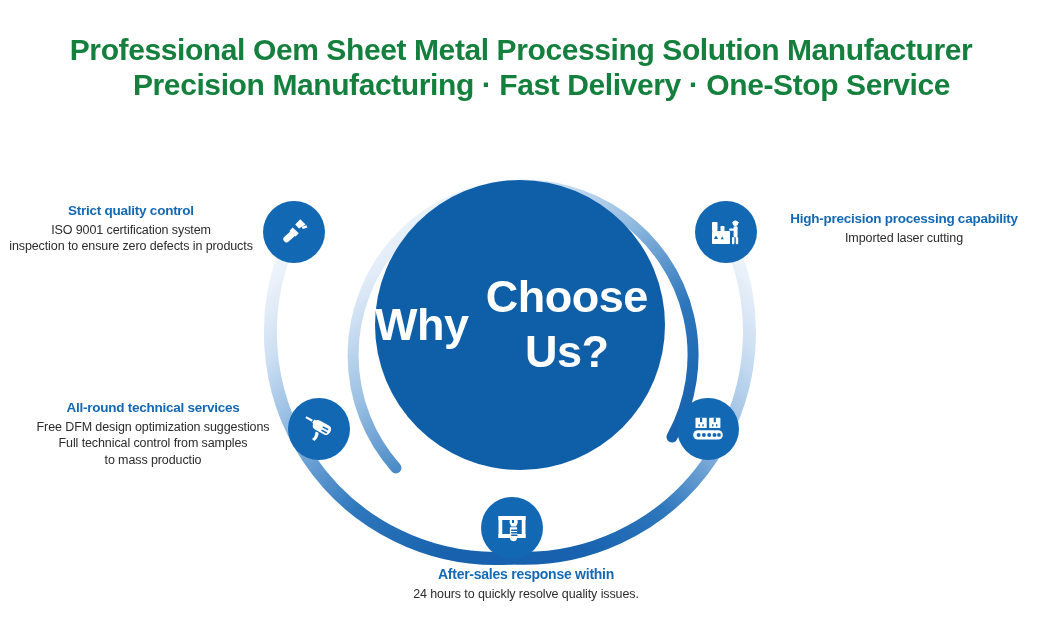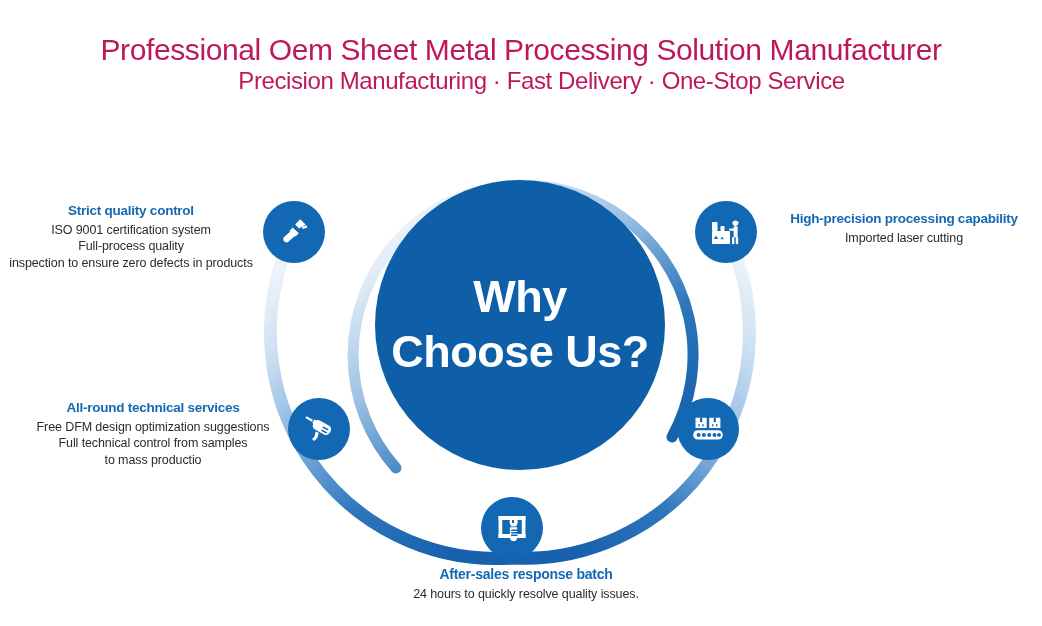--- a/index.html
+++ b/index.html
@@ -22,28 +22,28 @@
 
   
   .title-block {
     position: absolute;
     left: 0;
     top: 32px;
     width: 1042px;
     text-align: center;
   }
   .title-line {
-    color: #be185d;
-    font-weight: normal;
+    color: #15803d;
+    font-weight: bold;
     letter-spacing: -0.4px;
     line-height: 1.18;
     white-space: nowrap;
   }
   .title-line-1 { font-size: 30px; }
-  .title-line-2 { font-size: 24px; padding-left: 41px; }
+  .title-line-2 { font-size: 30px; padding-left: 41px; }
 
   
   #ring-svg {
     position: absolute;
     left: 0;
     top: 0;
     width: 1042px;
     height: 626px;
     pointer-events: none;
   }
@@ -51,21 +51,21 @@
   
   .center-circle {
     position: absolute;
     left: 375px;
     top: 180px;
     width: 290px;
     height: 290px;
     border-radius: 50%;
     background: #0F5FA8;
     display: flex;
-    flex-direction: column;
+    flex-direction: row;
     align-items: center;
     justify-content: center;
     z-index: 4;
   }
   .center-line {
     color: #ffffff;
     font-weight: bold;
     font-size: 45px;
     line-height: 1.22;
     text-align: center;
@@ -277,35 +277,34 @@
           <rect x="17.0" y="22.1" width="6.6" height="1.3" rx="0.6"></rect>
           <rect x="17.0" y="24.6" width="6.6" height="1.3" rx="0.6"></rect>
         </g>
       </svg>
     </span>
   </div>
 
   <div class="info" id="info-tl">
     <h3>Strict quality control</h3>
     <p>ISO 9001 certification system</p>
-    <p>Full-process quality</p>
     <p>inspection to ensure zero defects in products</p>
   </div>
 
   <div class="info" id="info-bl">
     <h3>All-round technical services</h3>
     <p>Free DFM design optimization suggestions</p>
     <p>Full technical control from samples</p>
     <p>to mass productio</p>
   </div>
 
   <div class="info" id="info-tr">
     <h3>High-precision processing capability</h3>
     <p>Imported laser cutting</p>
   </div>
 
 
   <div class="info" id="info-bottom">
-    <h3>After-sales response batch</h3>
+    <h3>After-sales response within</h3>
     <p>24 hours to quickly resolve quality issues.</p>
   </div>
 
 </div>
 
 </body></html>

